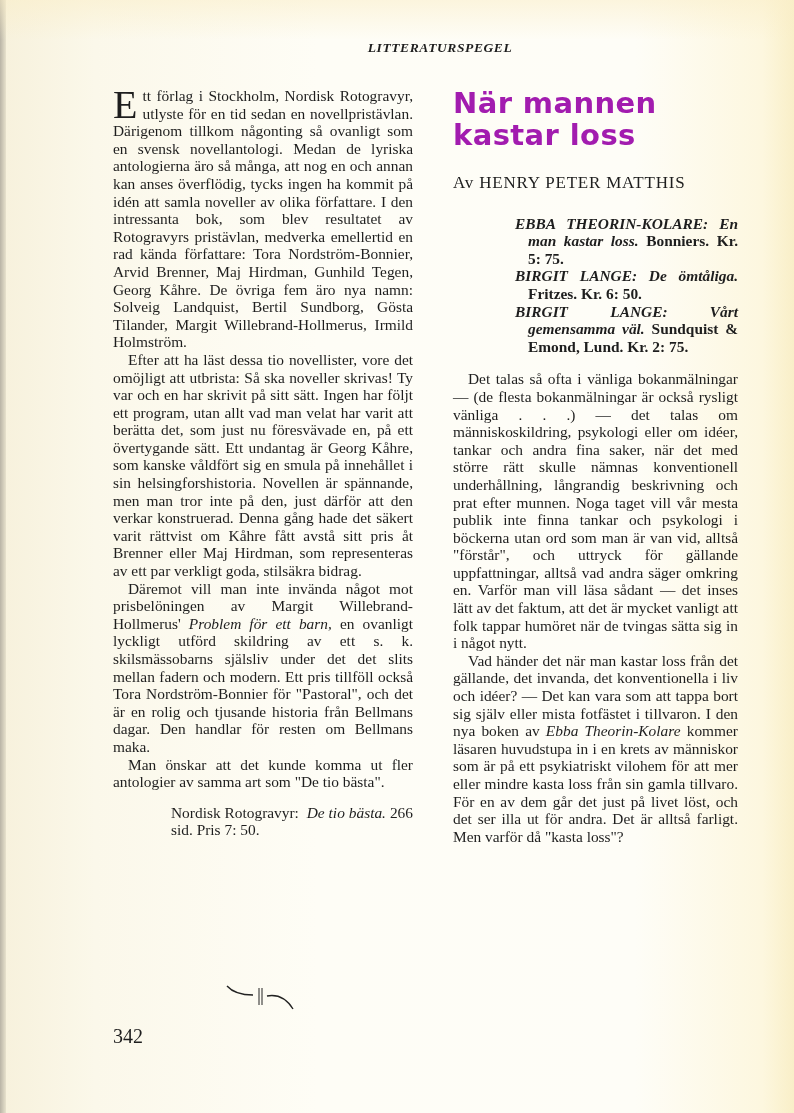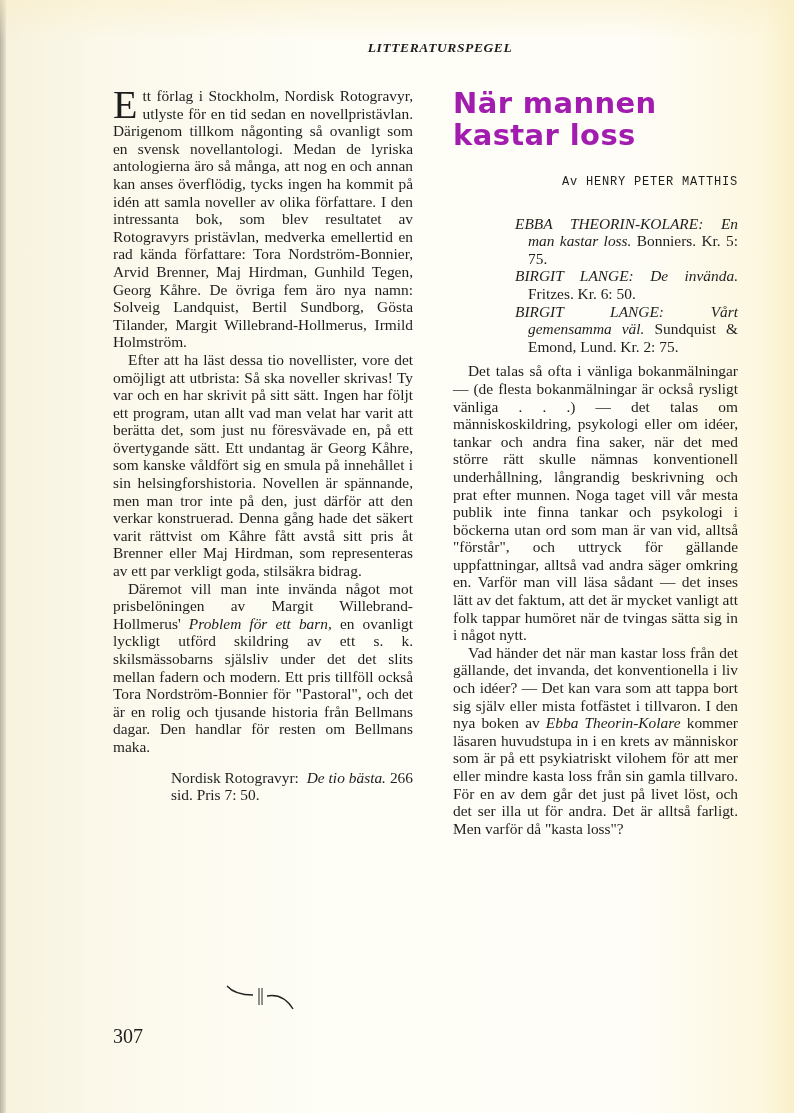--- a/index.html
+++ b/index.html
@@ -20,64 +20,65 @@
     .col-left { left: 113px; top: 87px; width: 300px; }
     .col-right { left: 453px; top: 87px; width: 285px; }
     p { margin: 0; text-align: justify; }
     .indent { text-indent: 15px; }
     .dropcap { float: left; font-size: 40px; line-height: 32px; margin: 2px 5px 0 0; font-family: "Liberation Serif", serif; }
     .title {
       font-family: "DejaVu Sans", sans-serif; font-weight: bold; font-size: 29px; line-height: 32px;
       letter-spacing: 0.4px; margin: 0 0 23px 0; color: #a21caf;
     }
     .byline {
-      font-family: Liberation Mono, monospace; font-size: 12px; letter-spacing: 0.8px;
-      margin: 0 0 23px 0; font-weight: normal; text-align: right;
+      font-family: Liberation Serif, serif; font-size: 17px; letter-spacing: 0.8px;
+      margin: 0 0 23px 0; font-weight: normal;
     }
-    .reviews { margin-left: 62px; margin-bottom: 7px; }
+    .reviews { margin-left: 62px; margin-bottom: 15px; font-weight: bold; }
     .review-item { padding-left: 13px; text-indent: -13px; text-align: justify; }
     i { font-style: italic; }
     .signature { margin-left: 58px; margin-top: 13px; text-align: justify; font-family: Liberation Serif, serif; }
     .ornament { position: absolute; left: 225px; top: 983px; width: 75px; height: 30px; }
     .page-number { position: absolute; left: 113px; top: 1025px; font-family: "Liberation Serif", serif; font-size: 20px; }
   </style>
 </head>
 <body>
 
 <div class="left-edge"></div>
 <div class="top-tint"></div>
 
 <div class="running-head">LITTERATURSPEGEL</div>
 
 <div class="col col-left">
   <p>
     <span class="dropcap">E</span><span>tt förlag i Stockholm, Nordisk Rotogravyr, utlyste för en tid sedan en novellpristävlan. Därigenom tillkom någonting så ovanligt som en svensk novellantologi. Medan de lyriska antologierna äro så många, att nog en och annan kan anses överflödig, tycks ingen ha kommit på idén att samla noveller av olika författare. I den intressanta bok, som blev resultatet av Rotogravyrs pristävlan, medverka emellertid en rad kända författare: Tora Nordström-Bonnier, Arvid Brenner, Maj Hirdman, Gunhild Tegen, Georg Kåhre. De övriga fem äro nya namn: Solveig Landquist, Bertil Sundborg, Gösta Tilander, Margit Willebrand-Hollmerus, Irmild Holmström.</span>
   </p>
   <p class="indent">Efter att ha läst dessa tio novellister, vore det omöjligt att utbrista: Så ska noveller skrivas! Ty var och en har skrivit på sitt sätt. Ingen har följt ett program, utan allt vad man velat har varit att berätta det, som just nu föresvävade en, på ett övertygande sätt. Ett undantag är Georg Kåhre, som kanske våldfört sig en smula på innehållet i sin helsingforshistoria. Novellen är spännande, men man tror inte på den, just därför att den verkar konstruerad. Denna gång hade det säkert varit rättvist om Kåhre fått avstå sitt pris åt Brenner eller Maj Hirdman, som representeras av ett par verkligt goda, stilsäkra bidrag.</p>
   <p class="indent"><span>Däremot vill man inte invända något mot prisbelöningen av Margit Willebrand-Hollmerus' </span><i>Problem för ett barn,</i><span> en ovanligt lyckligt utförd skildring av ett s. k. skilsmässobarns själsliv under det det slits mellan fadern och modern. Ett pris tillföll också Tora Nordström-Bonnier för "Pastoral", och det är en rolig och tjusande historia från Bellmans dagar. Den handlar för resten om Bellmans maka.</span></p>
+  <p class="indent">Man önskar att det kunde komma ut fler antologier av samma art som "De tio bästa".</p>
   <p class="signature">
     <span>Nordisk Rotogravyr:</span>&nbsp;&nbsp;<i>De tio bästa.</i>
     <span>266 sid. Pris 7: 50.</span>
   </p>
 </div>
 
 <svg class="ornament" viewBox="0 0 75 30">
   <path d="M2 3 Q10 12 28 12" stroke="#222" stroke-width="1.4" fill="none"></path>
   <line x1="34" y1="5" x2="34" y2="22" stroke="#222" stroke-width="1"></line>
   <line x1="37" y1="5" x2="37" y2="22" stroke="#222" stroke-width="1"></line>
   <path d="M42 13 Q58 10 68 26" stroke="#222" stroke-width="1.4" fill="none"></path>
 </svg>
 
-<div class="page-number">307</div>
+<div class="page-number">342</div>
 
 <div class="col col-right">
   <h1 class="title">När mannen kastar loss</h1>
   <div class="byline">Av HENRY PETER MATTHIS</div>
 
   <div class="reviews">
     <div class="review-item"><i>EBBA THEORIN-KOLARE:</i> <i>En man kastar loss.</i> <span>Bonniers. Kr. 5: 75.</span></div>
-    <div class="review-item"><i>BIRGIT LANGE:</i> <i>De invända.</i> <span>Fritzes. Kr. 6: 50.</span></div>
+    <div class="review-item"><i>BIRGIT LANGE:</i> <i>De ömtåliga.</i> <span>Fritzes. Kr. 6: 50.</span></div>
     <div class="review-item"><i>BIRGIT LANGE:</i> <i>Vårt gemensamma väl.</i> <span>Sundquist &amp; Emond, Lund. Kr. 2: 75.</span></div>
   </div>
 
   <p class="indent">Det talas så ofta i vänliga bokanmälningar — (de flesta bokanmälningar är också rysligt vänliga . . .) — det talas om människoskildring, psykologi eller om idéer, tankar och andra fina saker, när det med större rätt skulle nämnas konventionell underhållning, långrandig beskrivning och prat efter munnen. Noga taget vill vår mesta publik inte finna tankar och psykologi i böckerna utan ord som man är van vid, alltså "förstår", och uttryck för gällande uppfattningar, alltså vad andra säger omkring en. Varför man vill läsa sådant — det inses lätt av det faktum, att det är mycket vanligt att folk tappar humöret när de tvingas sätta sig in i något nytt.</p>
   <p class="indent"><span>Vad händer det när man kastar loss från det gällande, det invanda, det konventionella i liv och idéer? — Det kan vara som att tappa bort sig själv eller mista fotfästet i tillvaron. I den nya boken av </span><i>Ebba Theorin-Kolare</i><span> kommer läsaren huvudstupa in i en krets av människor som är på ett psykiatriskt vilohem för att mer eller mindre kasta loss från sin gamla tillvaro. För en av dem går det just på livet löst, och det ser illa ut för andra. Det är alltså farligt. Men varför då "kasta loss"?</span></p>
 </div>
 
 </body></html>

